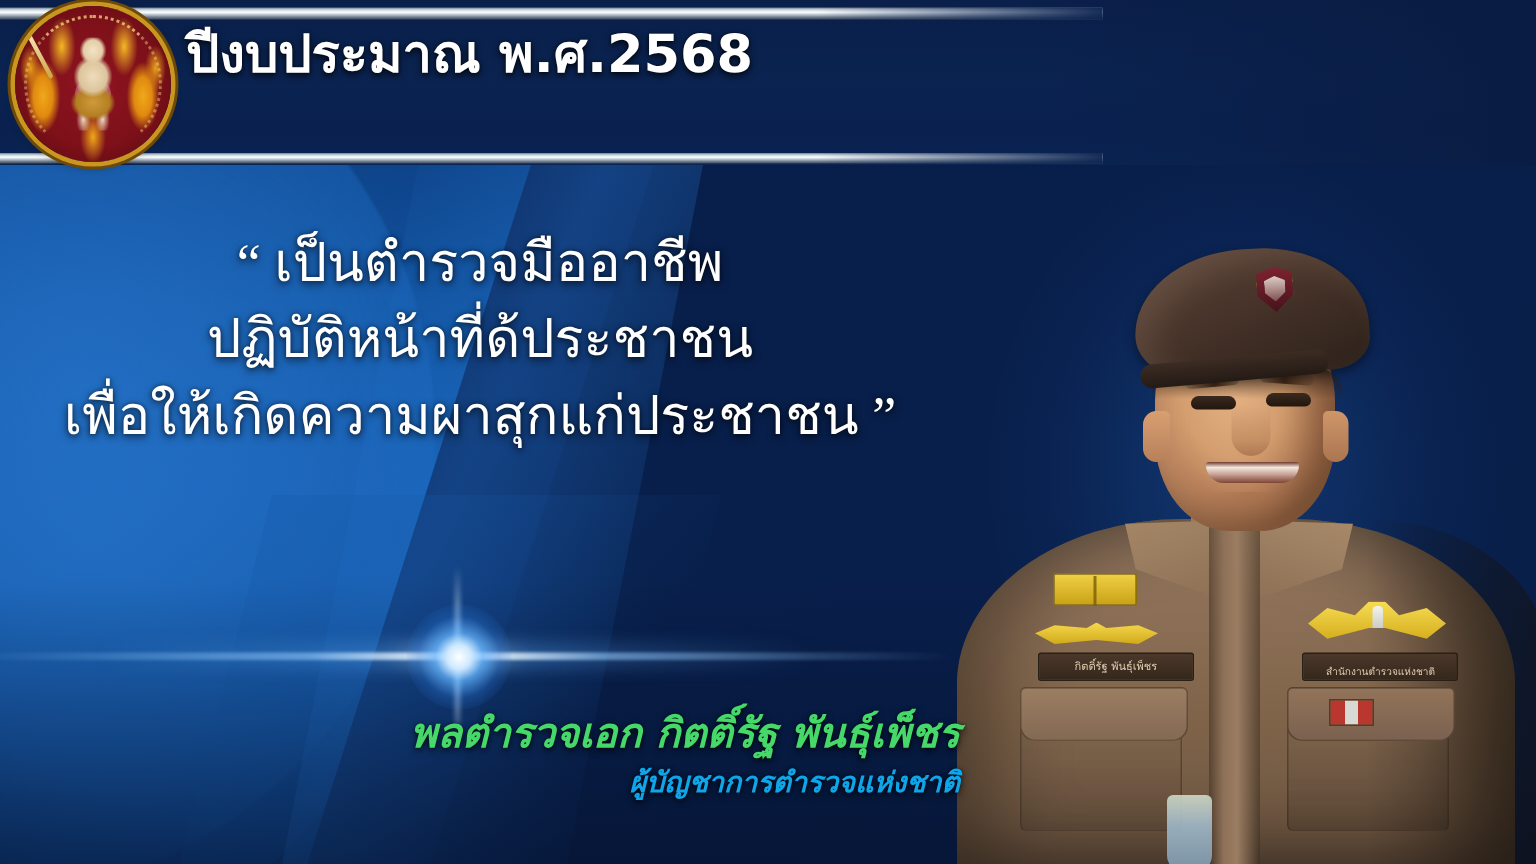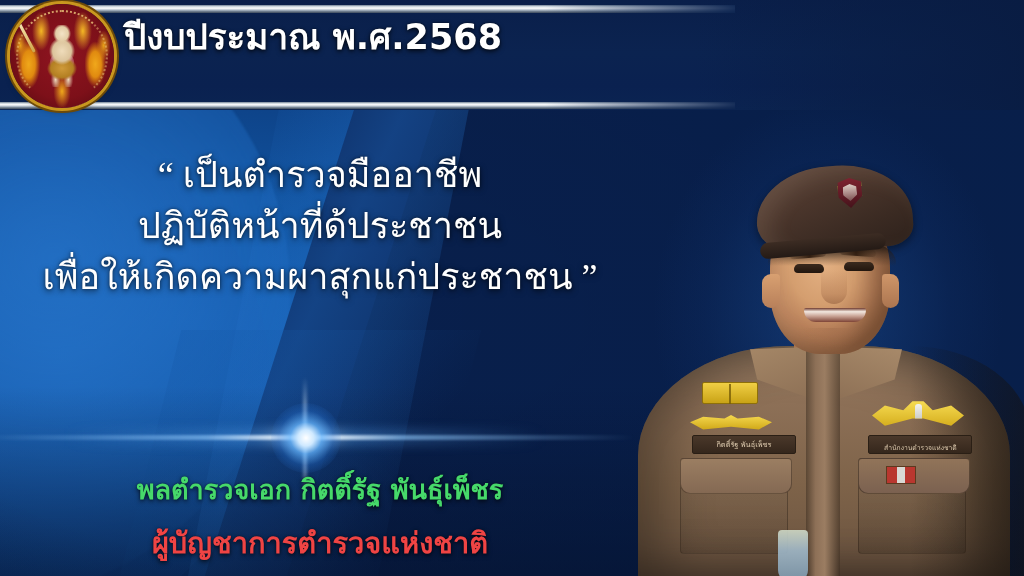--- a/index.html
+++ b/index.html
@@ -200,31 +200,32 @@
   .q-line{
     color:#ffffff; font-size:36px; font-weight:500;
     line-height:1.42;
     text-shadow:0 2px 6px rgba(0,0,0,.65), 0 0 3px rgba(0,0,0,.45);
     white-space:nowrap;
   }
 
   
   .sign{
     position:absolute; left:0; top:472px; width:640px;
-    text-align:center;
+    text-align:right;
+    font-style:italic;
   }
   .s-name{
     color:#46d96a; font-size:27px; font-weight:bold;
     line-height:1.3;
     text-shadow:0 2px 5px rgba(0,0,0,.7), 0 0 2px rgba(0,0,0,.5);
     white-space:nowrap;
   }
   .s-title{
-    color:#ef4444; font-size:29px; font-weight:bold;
-    line-height:1.3; margin-top:18px;
+    color:#0ea5e9; font-size:19px; font-weight:bold;
+    line-height:1.3; margin-top:3px;
     text-shadow:0 2px 5px rgba(0,0,0,.7), 0 0 2px rgba(0,0,0,.5);
     white-space:nowrap;
   }
 
   
   .portrait{
     position:absolute; right:-6px; bottom:0;
     width:420px; height:500px;
   }
   .p-glow{

